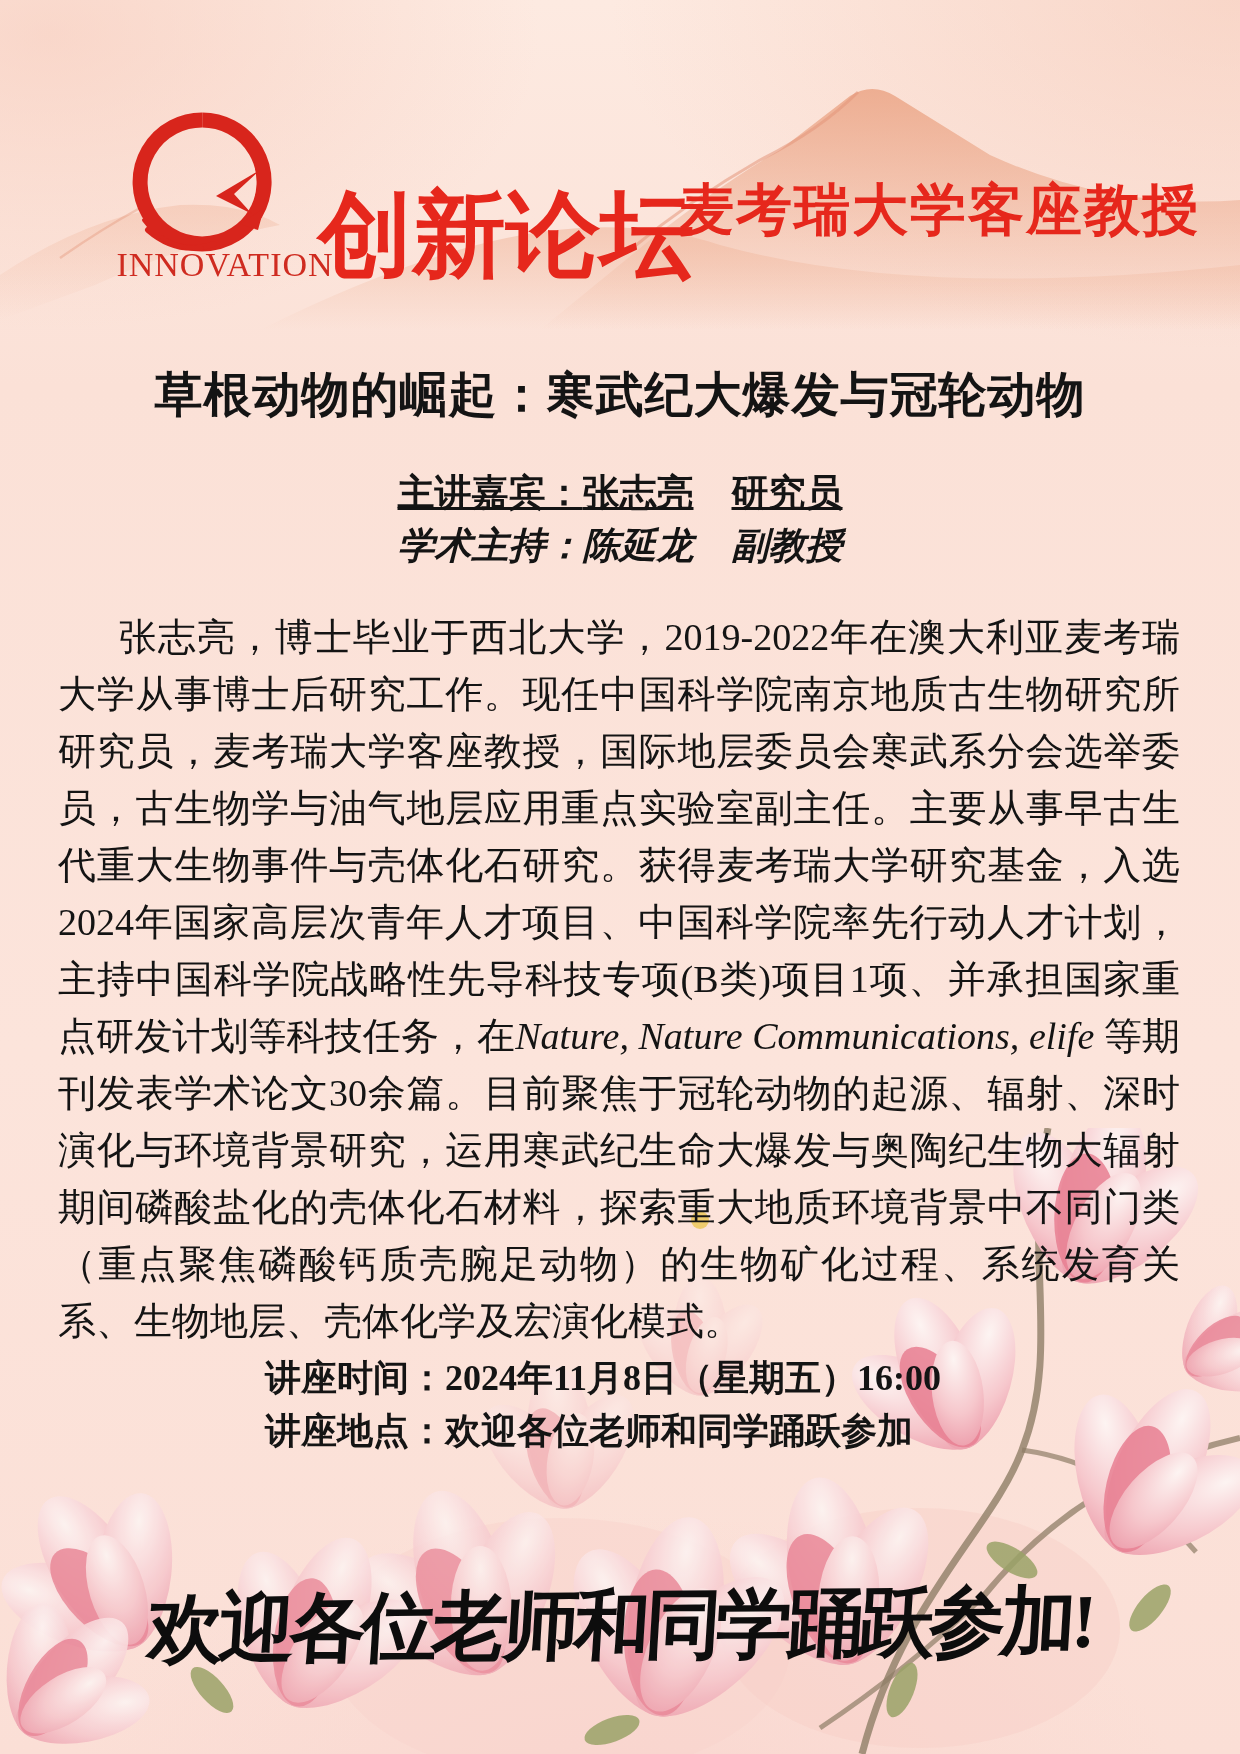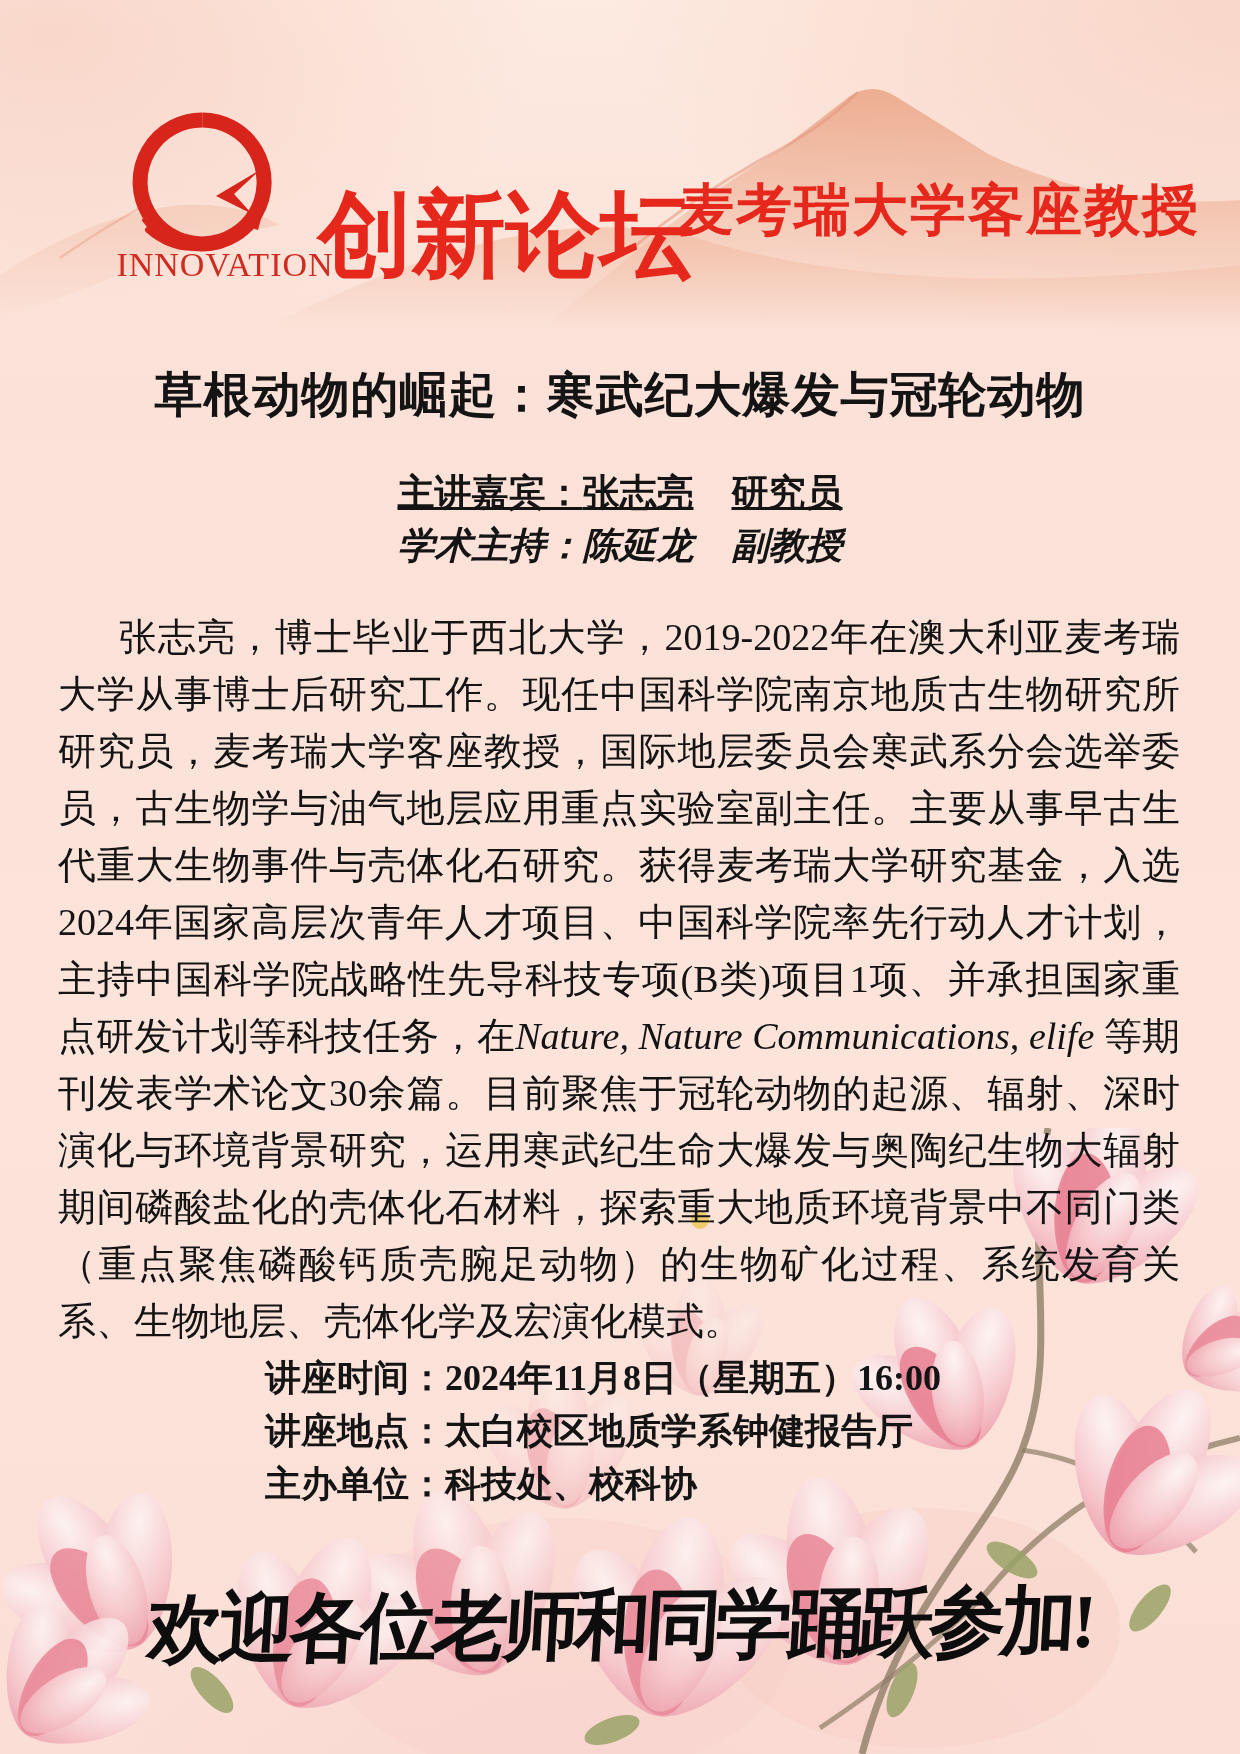--- a/index.html
+++ b/index.html
@@ -155,22 +155,19 @@
     <span>学术主持：</span><span>陈延龙</span><span class="sep"></span><span>副教授</span>
   </div>
 
   <p class="content bio"><span>张志亮，博士毕业于西北大学，2019-2022年在澳大利亚麦考瑞大学从事博士后研究工作。现任中国科学院南京地质古生物研究所研究员，麦考瑞大学客座教授，国际地层委员会寒武系分会选举委员，古生物学与油气地层应用重点实验室副主任。主要从事早古生代重大生物事件与壳体化石研究。获得麦考瑞大学研究基金，入选2024年国家高层次青年人才项目、中国科学院率先行动人才计划，主持中国科学院战略性先导科技专项(B类)项目1项、并承担国家重点研发计划等科技任务，在</span><i>Nature, Nature Communications, elife</i><span> 等期刊发表学术论文30余篇。目前聚焦于冠轮动物的起源、辐射、深时演化与环境背景研究，运用寒武纪生命大爆发与奥陶纪生物大辐射期间磷酸盐化的壳体化石材料，探索重大地质环境背景中不同门类（重点聚焦磷酸钙质壳腕足动物）的生物矿化过程、系统发育关系、生物地层、壳体化学及宏演化模式。</span></p>
 
   <div class="content details">
     <div class="detail-line">
       <span>讲座时间：</span><span>2024年11月8日（星期五）16:00</span>
     </div>
     <div class="detail-line">
-      <span>讲座地点：</span><span>太白校区地质学系钟健报告厅</span>
-    </div>
-    <div class="detail-line">
-      <span>主办单位：</span><span>科技处、校科协</span>
+      <span>讲座地点：</span><span>欢迎各位老师和同学踊跃参加</span>
     </div>
   </div>
 
   <div class="content welcome">欢迎各位老师和同学踊跃参加!</div>
 
 </div>
 
 </body></html>

